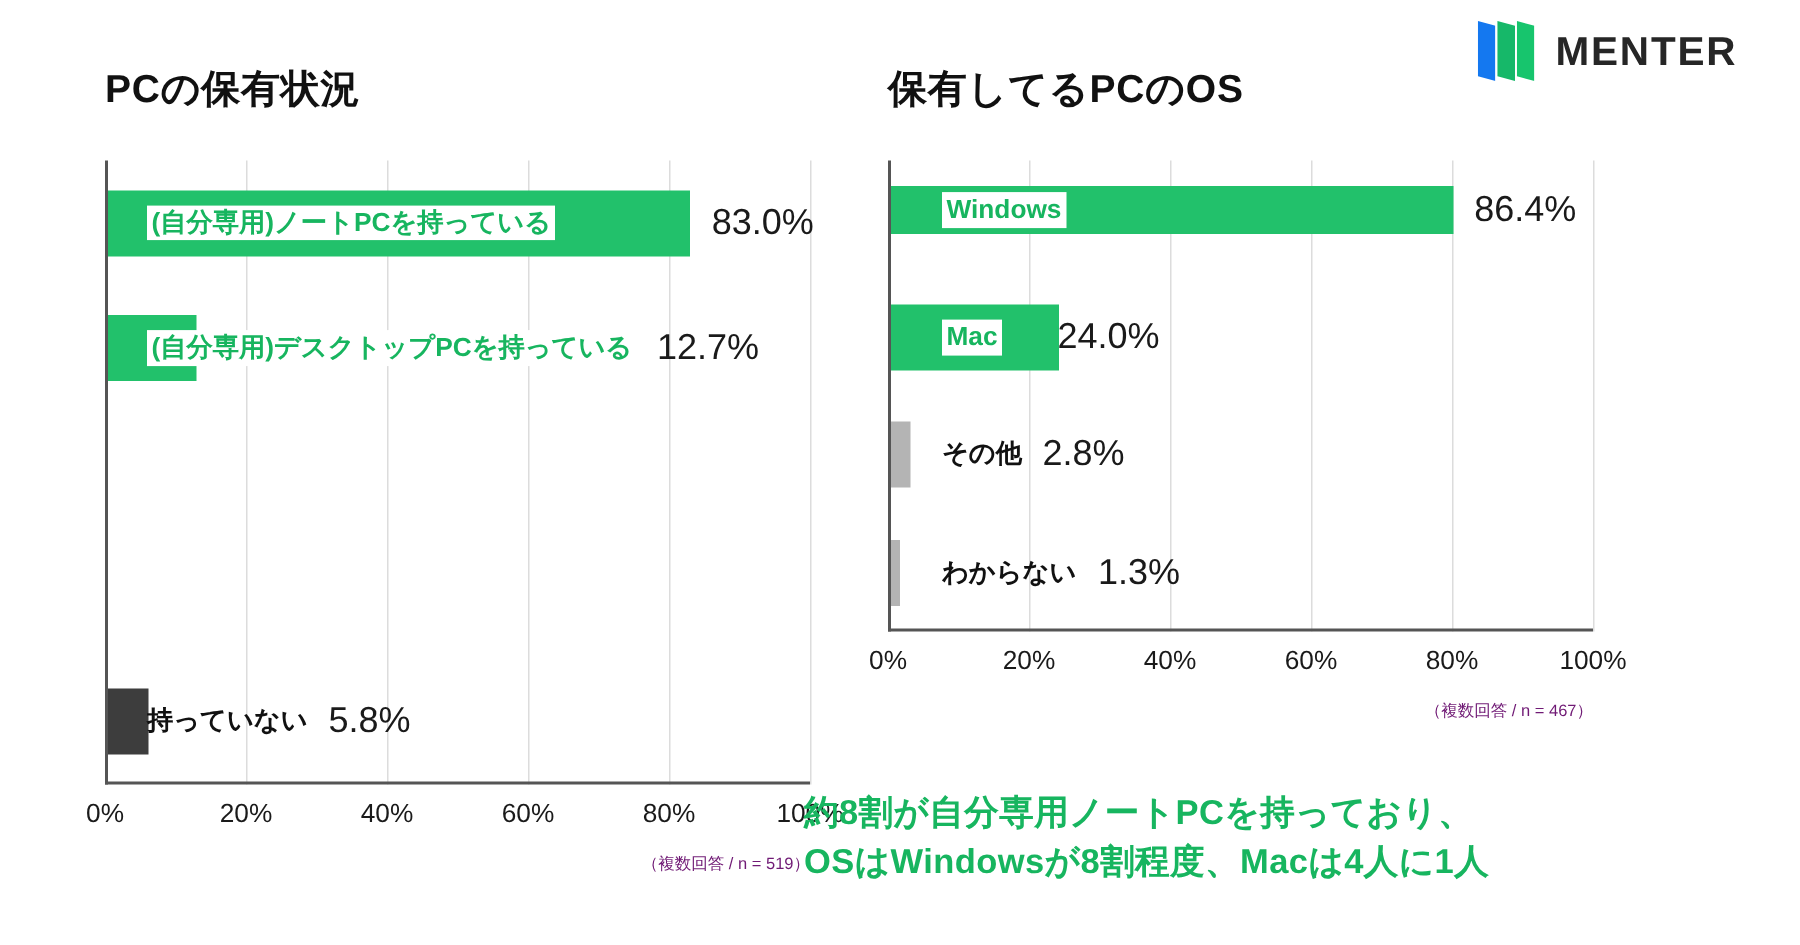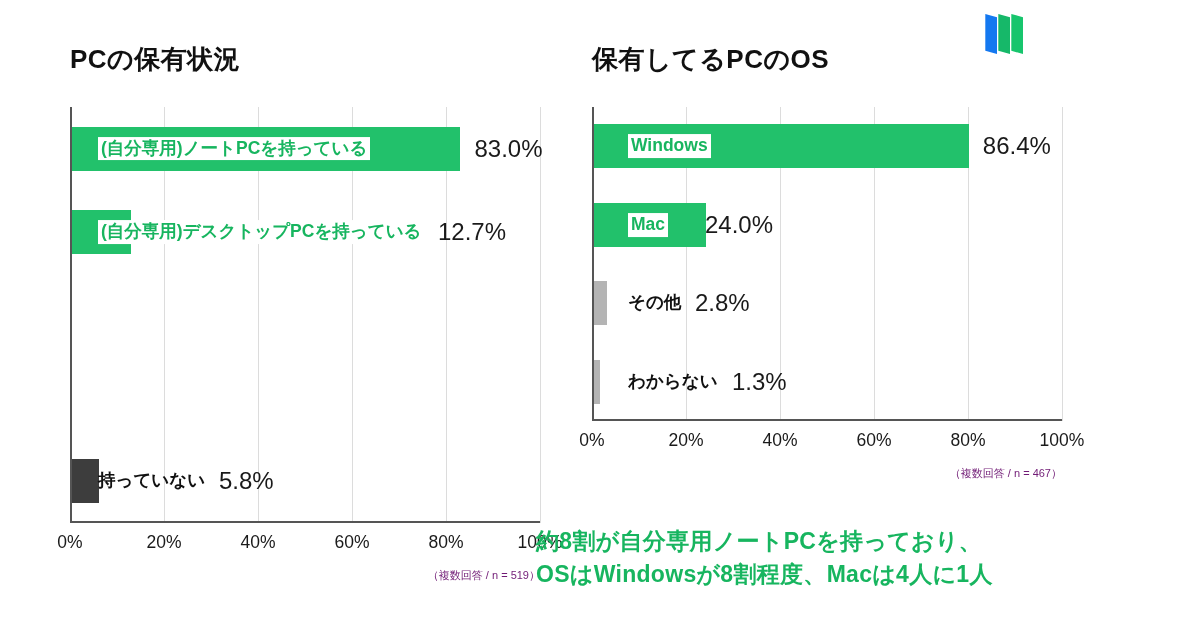--- a/index.html
+++ b/index.html
@@ -77,20 +77,21 @@
 </style>
 </head>
 <body>
 
 <div class="logo">
   <div class="logo-mark">
     <span class="s1"></span>
       <span class="s2"></span>
       <span class="s3"></span>
   </div>
+  <div class="logo-text">MENTER</div>
 </div>
 
 <section class="panel panel-left">
   <h2 class="chart-title">PCの保有状況</h2>
   <div class="plot plot-left" id="plot-0">
       <div class="plot-area">
         <div class="gridline" style="left: 20%;"></div>
         <div class="gridline" style="left: 40%;"></div>
         <div class="gridline" style="left: 60%;"></div>
         <div class="gridline" style="left: 80%;"></div>
@@ -130,21 +131,21 @@
   <div class="plot plot-right" id="plot-1">
       <div class="plot-area">
         <div class="gridline" style="left: 20%;"></div>
         <div class="gridline" style="left: 40%;"></div>
         <div class="gridline" style="left: 60%;"></div>
         <div class="gridline" style="left: 80%;"></div>
         <div class="gridline" style="left: 100%;"></div>
         <div class="axis-y"></div>
         <div class="axis-x"></div>
         <div class="bars">
-          <div class="row" style="top: 17.25px; height: 44px;">
+          <div class="row" style="top: 17.25px; height: 32px;">
             <div class="bar green" style="width: 80.1%;"></div>
             <div class="cat-label on-green" style="left: 34px;">Windows</div>
             <div class="val-label" style="left: 388.868px;">86.4%</div>
           </div>
           <div class="row" style="top: 95.75px; height: 44px;">
             <div class="bar green" style="width: 24%;"></div>
             <div class="cat-label on-green" style="left: 34px;">Mac</div>
             <div class="val-label" style="left: 111px;">24.0%</div>
           </div>
           <div class="row" style="top: 174.25px; height: 44px;">

